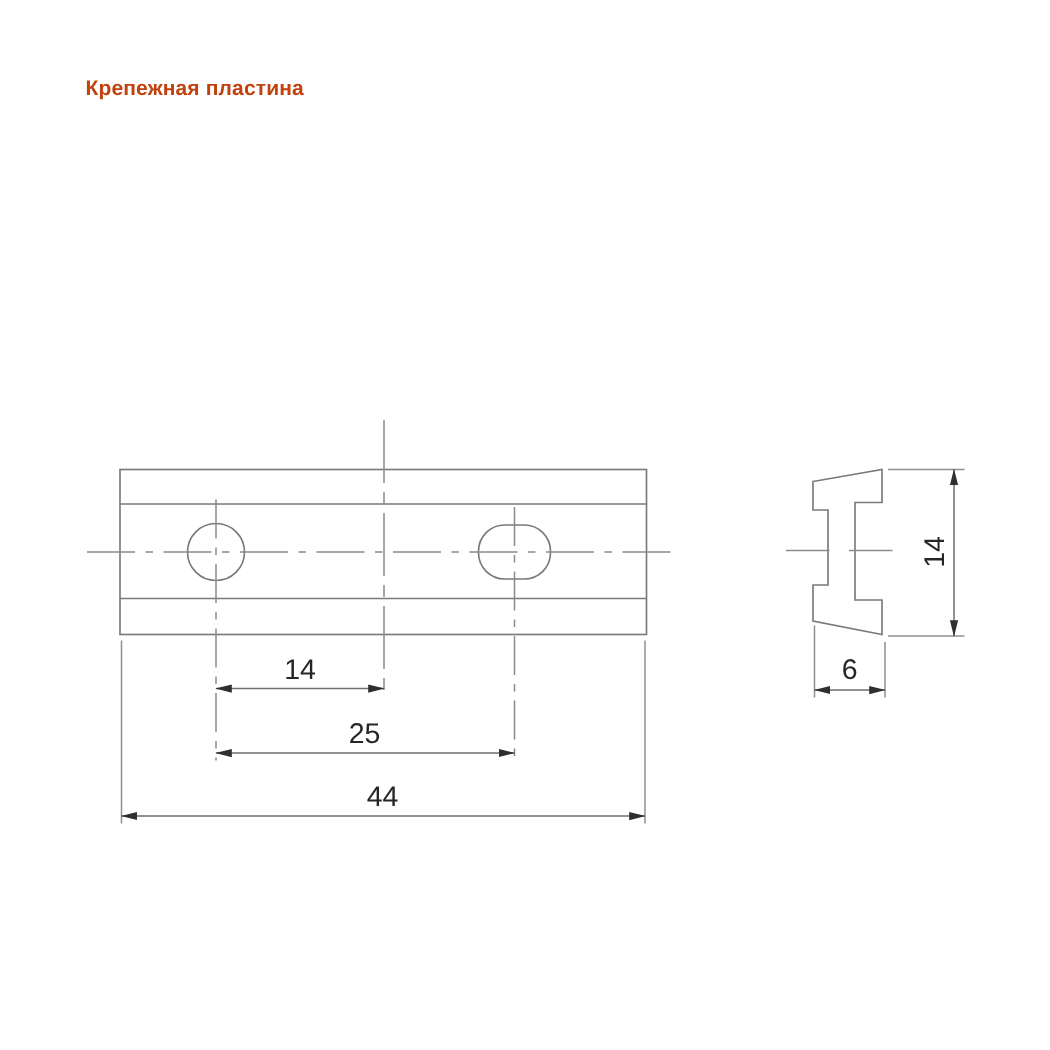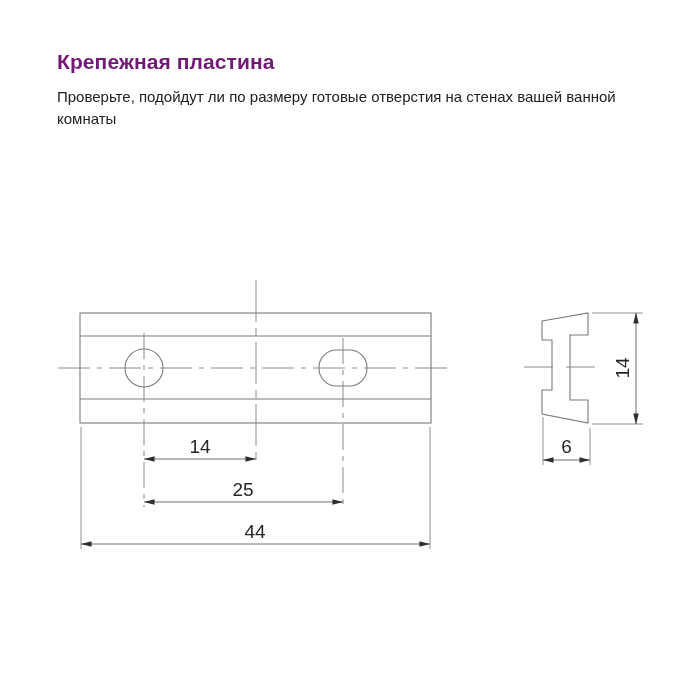--- a/index.html
+++ b/index.html
@@ -6,23 +6,23 @@
   body {
     width: 700px; height: 700px;
     background: #ffffff;
     font-family: "Liberation Sans", sans-serif;
     position: relative;
     overflow: hidden;
   }
   .header { position: absolute; left: 57px; top: 50px; width: 600px; }
   .title {
     margin: 0 0 12px 0;
-    font-size: 21px;
+    font-size: 14px;
     font-weight: 700;
-    color: #701a75;
+    color: #c2410c;
     letter-spacing: 0.1px;
   }
   .desc { margin: 0; font-size: 15px; line-height: 22px; color: #222222; }
   .desc .line { display: block; }
   .drawing-svg { position: absolute; left: 0; top: 0; }
   .outline { stroke: #7a7a7a; stroke-width: 1.1; fill: none; }
   .centerline { stroke: #8a8a8a; stroke-width: 1; fill: none; }
   .extline { stroke: #8f8f8f; stroke-width: 1; fill: none; }
   .dimline { stroke: #6e6e6e; stroke-width: 1; fill: none; }
   .dimtext {
@@ -31,21 +31,20 @@
     fill: #262626;
     text-anchor: middle;
   }
 </style>
 </head>
 <body>
 
 <div class="header">
   <h1 class="title">Крепежная пластина</h1>
   <p class="desc">
-    <span class="line">Проверьте, подойдут ли по размеру готовые отверстия на стенах вашей ванной комнаты</span>
   </p>
 </div>
 
 <svg class="drawing-svg" width="700" height="700" viewBox="0 0 700 700">
   <defs>
     <marker id="arrow" viewBox="0 0 10 6" refX="9.6" refY="3" markerWidth="11" markerHeight="7" markerUnits="userSpaceOnUse" orient="auto-start-reverse">
       <path d="M0,0.5 L10,3 L0,5.5 Z" fill="#2f2f2f"></path>
     </marker>
   </defs>
 

